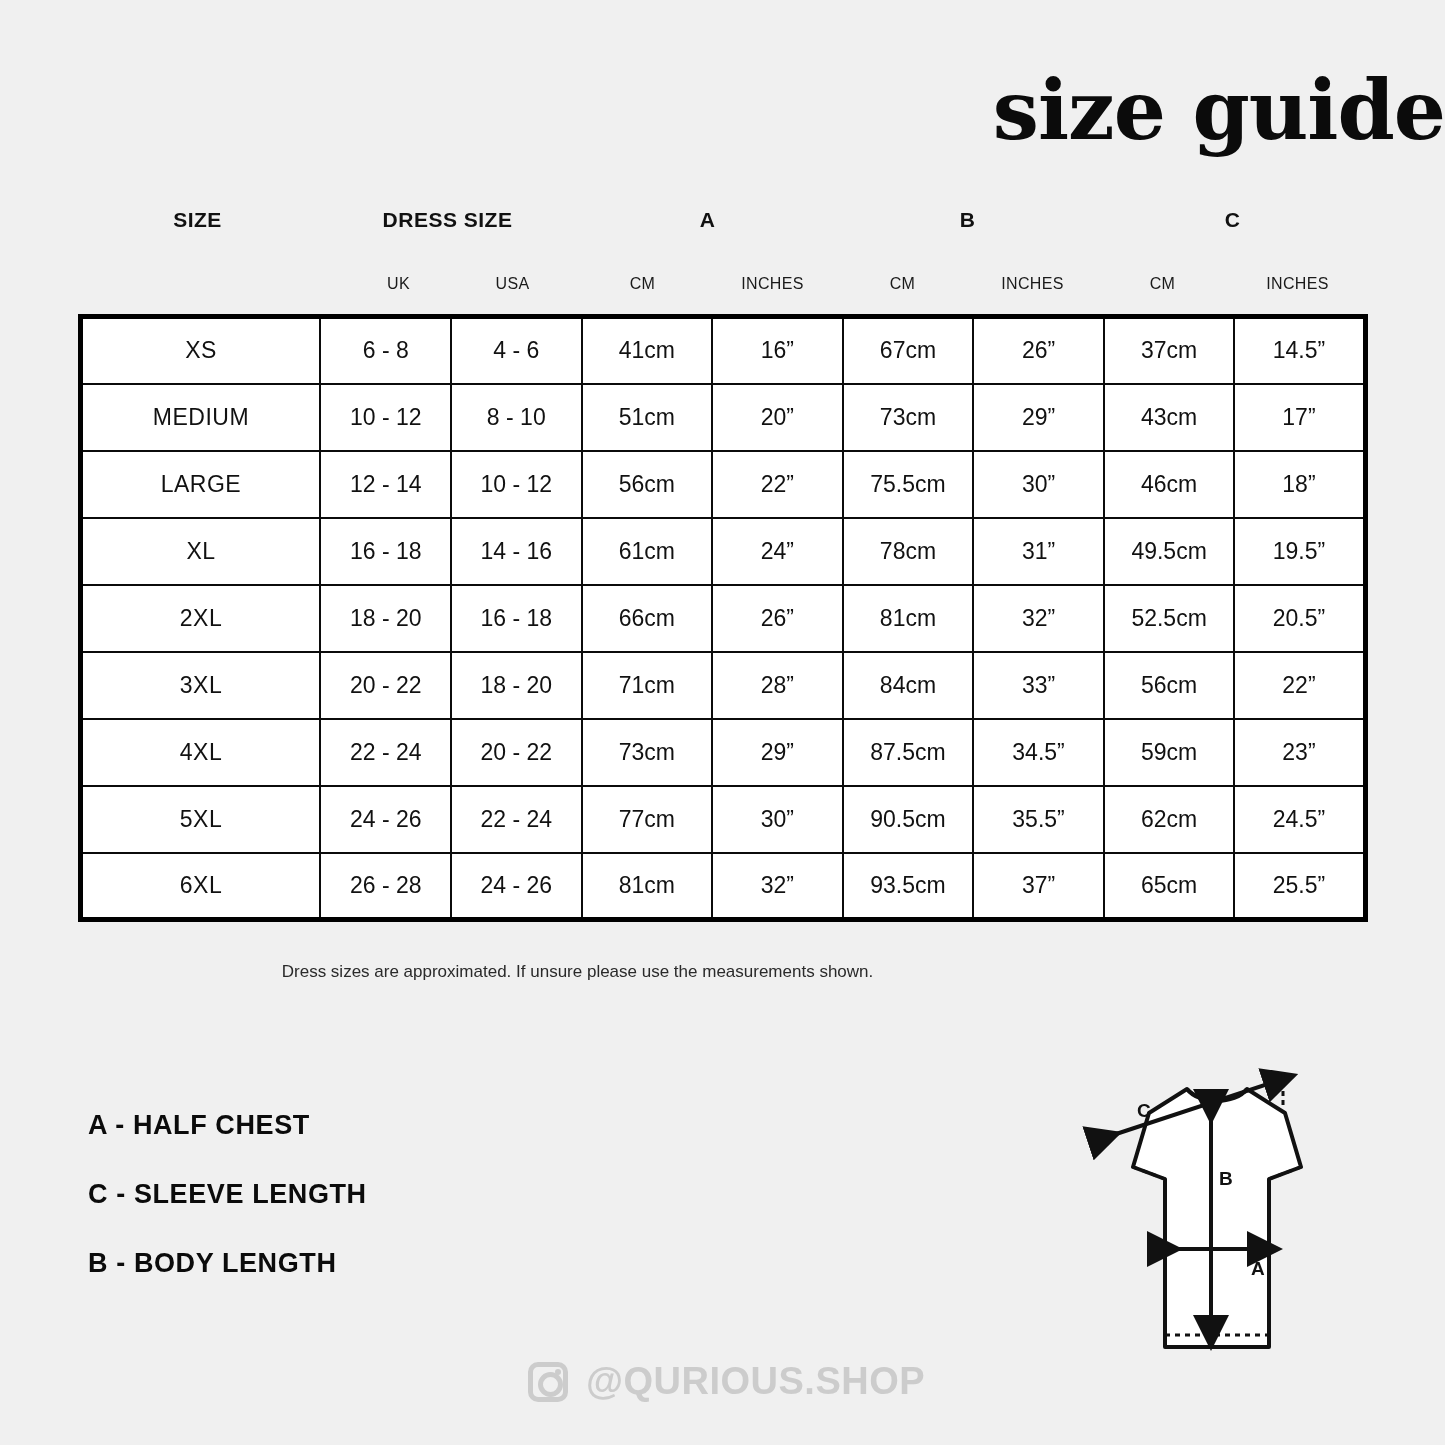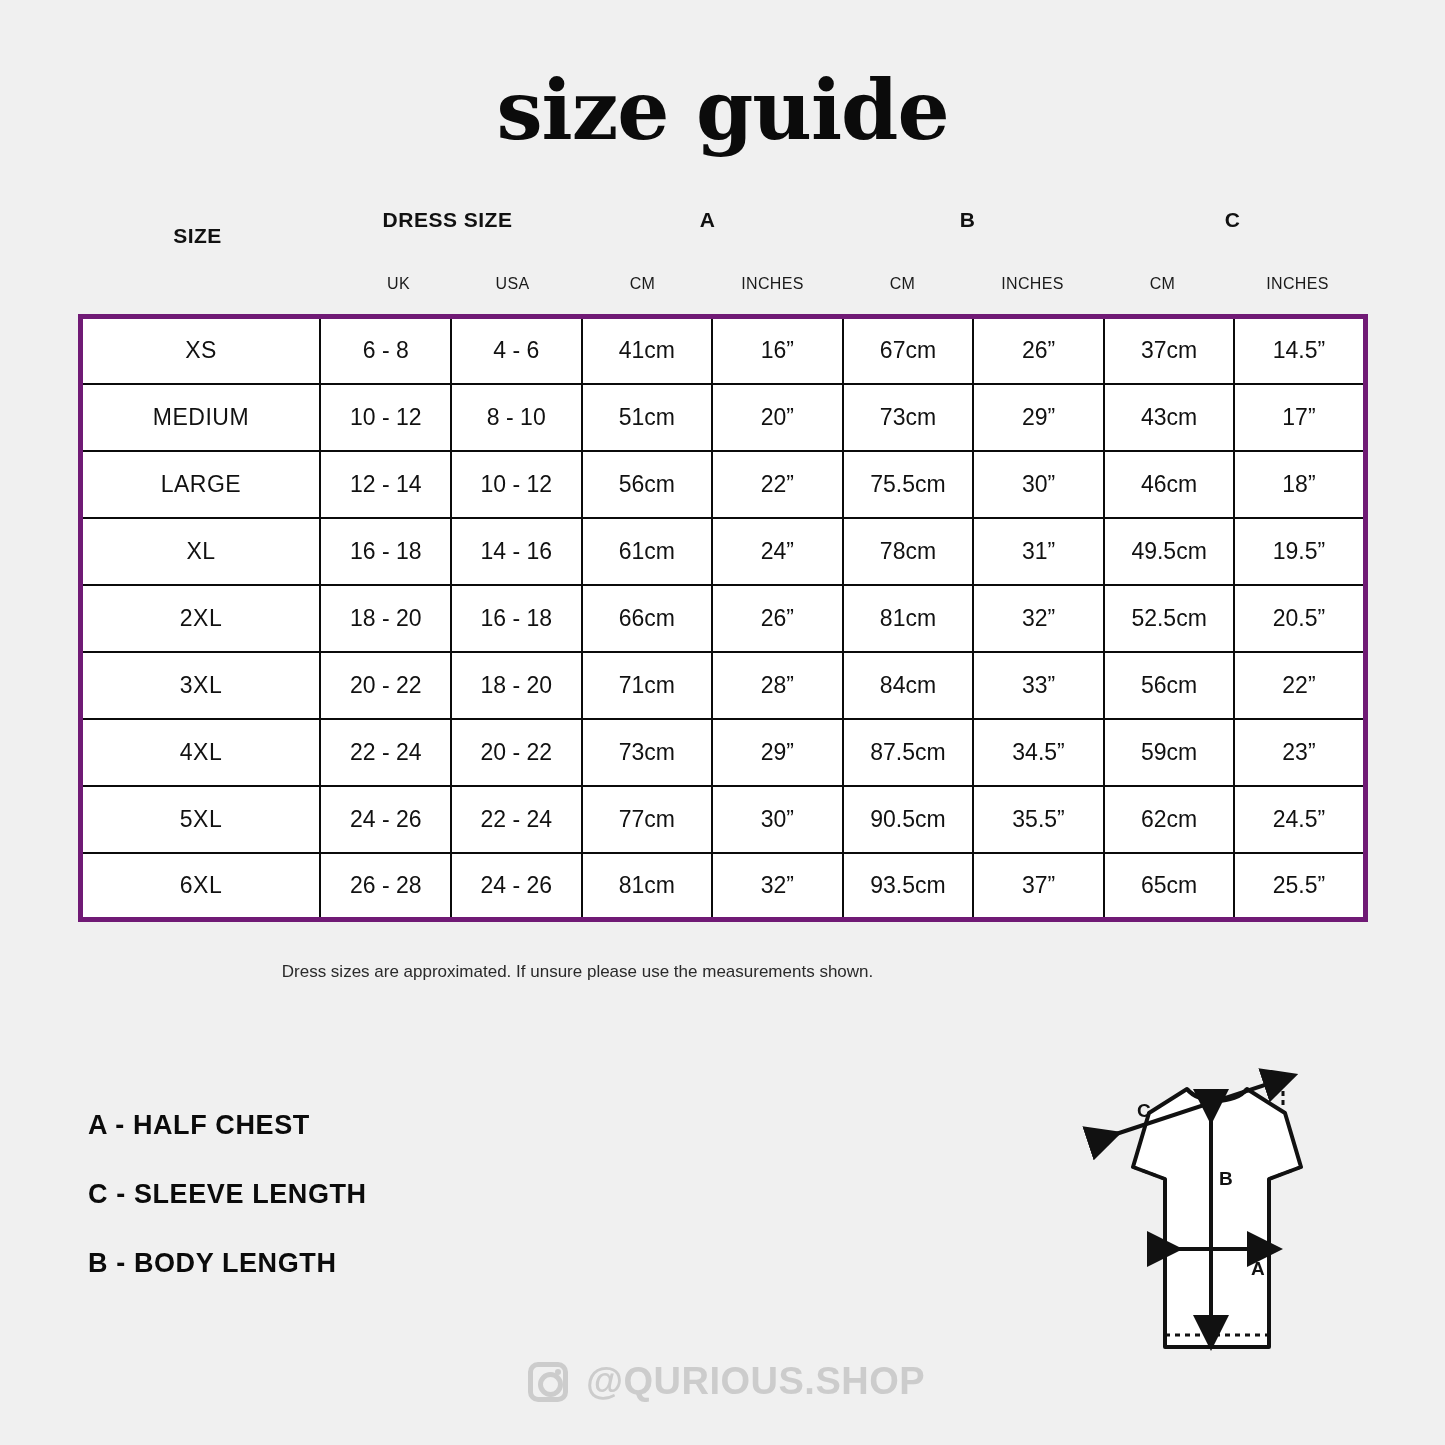--- a/index.html
+++ b/index.html
@@ -11,21 +11,21 @@
     font-family: "Liberation Sans", sans-serif;
     color: #111;
     overflow: hidden;
     position: relative;
   }
 
   .title {
     font-family: "DejaVu Serif", serif;
     font-weight: bold;
     font-size: 82px;
-    text-align: center;
+    text-align: right;
     letter-spacing: -1px;
     margin: 62px 0 0 0;
     color: #0b0b0b;
   }
 
   
   .headers {
     position: relative;
     width: 1290px;
     margin: 50px auto 0 auto;
@@ -50,21 +50,21 @@
 
   
   .table-wrap {
     width: 1290px;
     margin: 6px auto 0 auto;
   }
   table.size-table {
     width: 100%;
     border-collapse: collapse;
     background: #fff;
-    border: 5px solid #701a75;
+    border: 5px solid #000000;
     table-layout: fixed;
   }
   table.size-table td {
     border: 2px solid #0b0b0b;
     height: 67px;
     text-align: center;
     font-size: 23px;
     font-weight: normal;
     color: #111;
     padding: 0;
@@ -162,21 +162,21 @@
     height: 400px;
   }
   .diagram svg { display: block; }
 </style>
 </head>
 <body>
 
 <div class="title">size guide</div>
 
 <div class="headers">
-  <div class="hdr-main" style="left:0px;width:240px;margin-top:16px;">SIZE</div>
+  <div class="hdr-main" style="left:0px;width:240px;">SIZE</div>
   <div class="hdr-main" style="left:240px;width:260px;">DRESS SIZE</div>
   <div class="hdr-main" style="left:500px;width:260px;">A</div>
   <div class="hdr-main" style="left:760px;width:260px;">B</div>
   <div class="hdr-main" style="left:1020px;width:270px;">C</div>
 
   <div class="hdr-sub" style="left:256px;width:130px;">UK</div>
   <div class="hdr-sub" style="left:370px;width:130px;">USA</div>
   <div class="hdr-sub" style="left:500px;width:130px;">CM</div>
   <div class="hdr-sub" style="left:630px;width:130px;">INCHES</div>
   <div class="hdr-sub" style="left:760px;width:130px;">CM</div>

